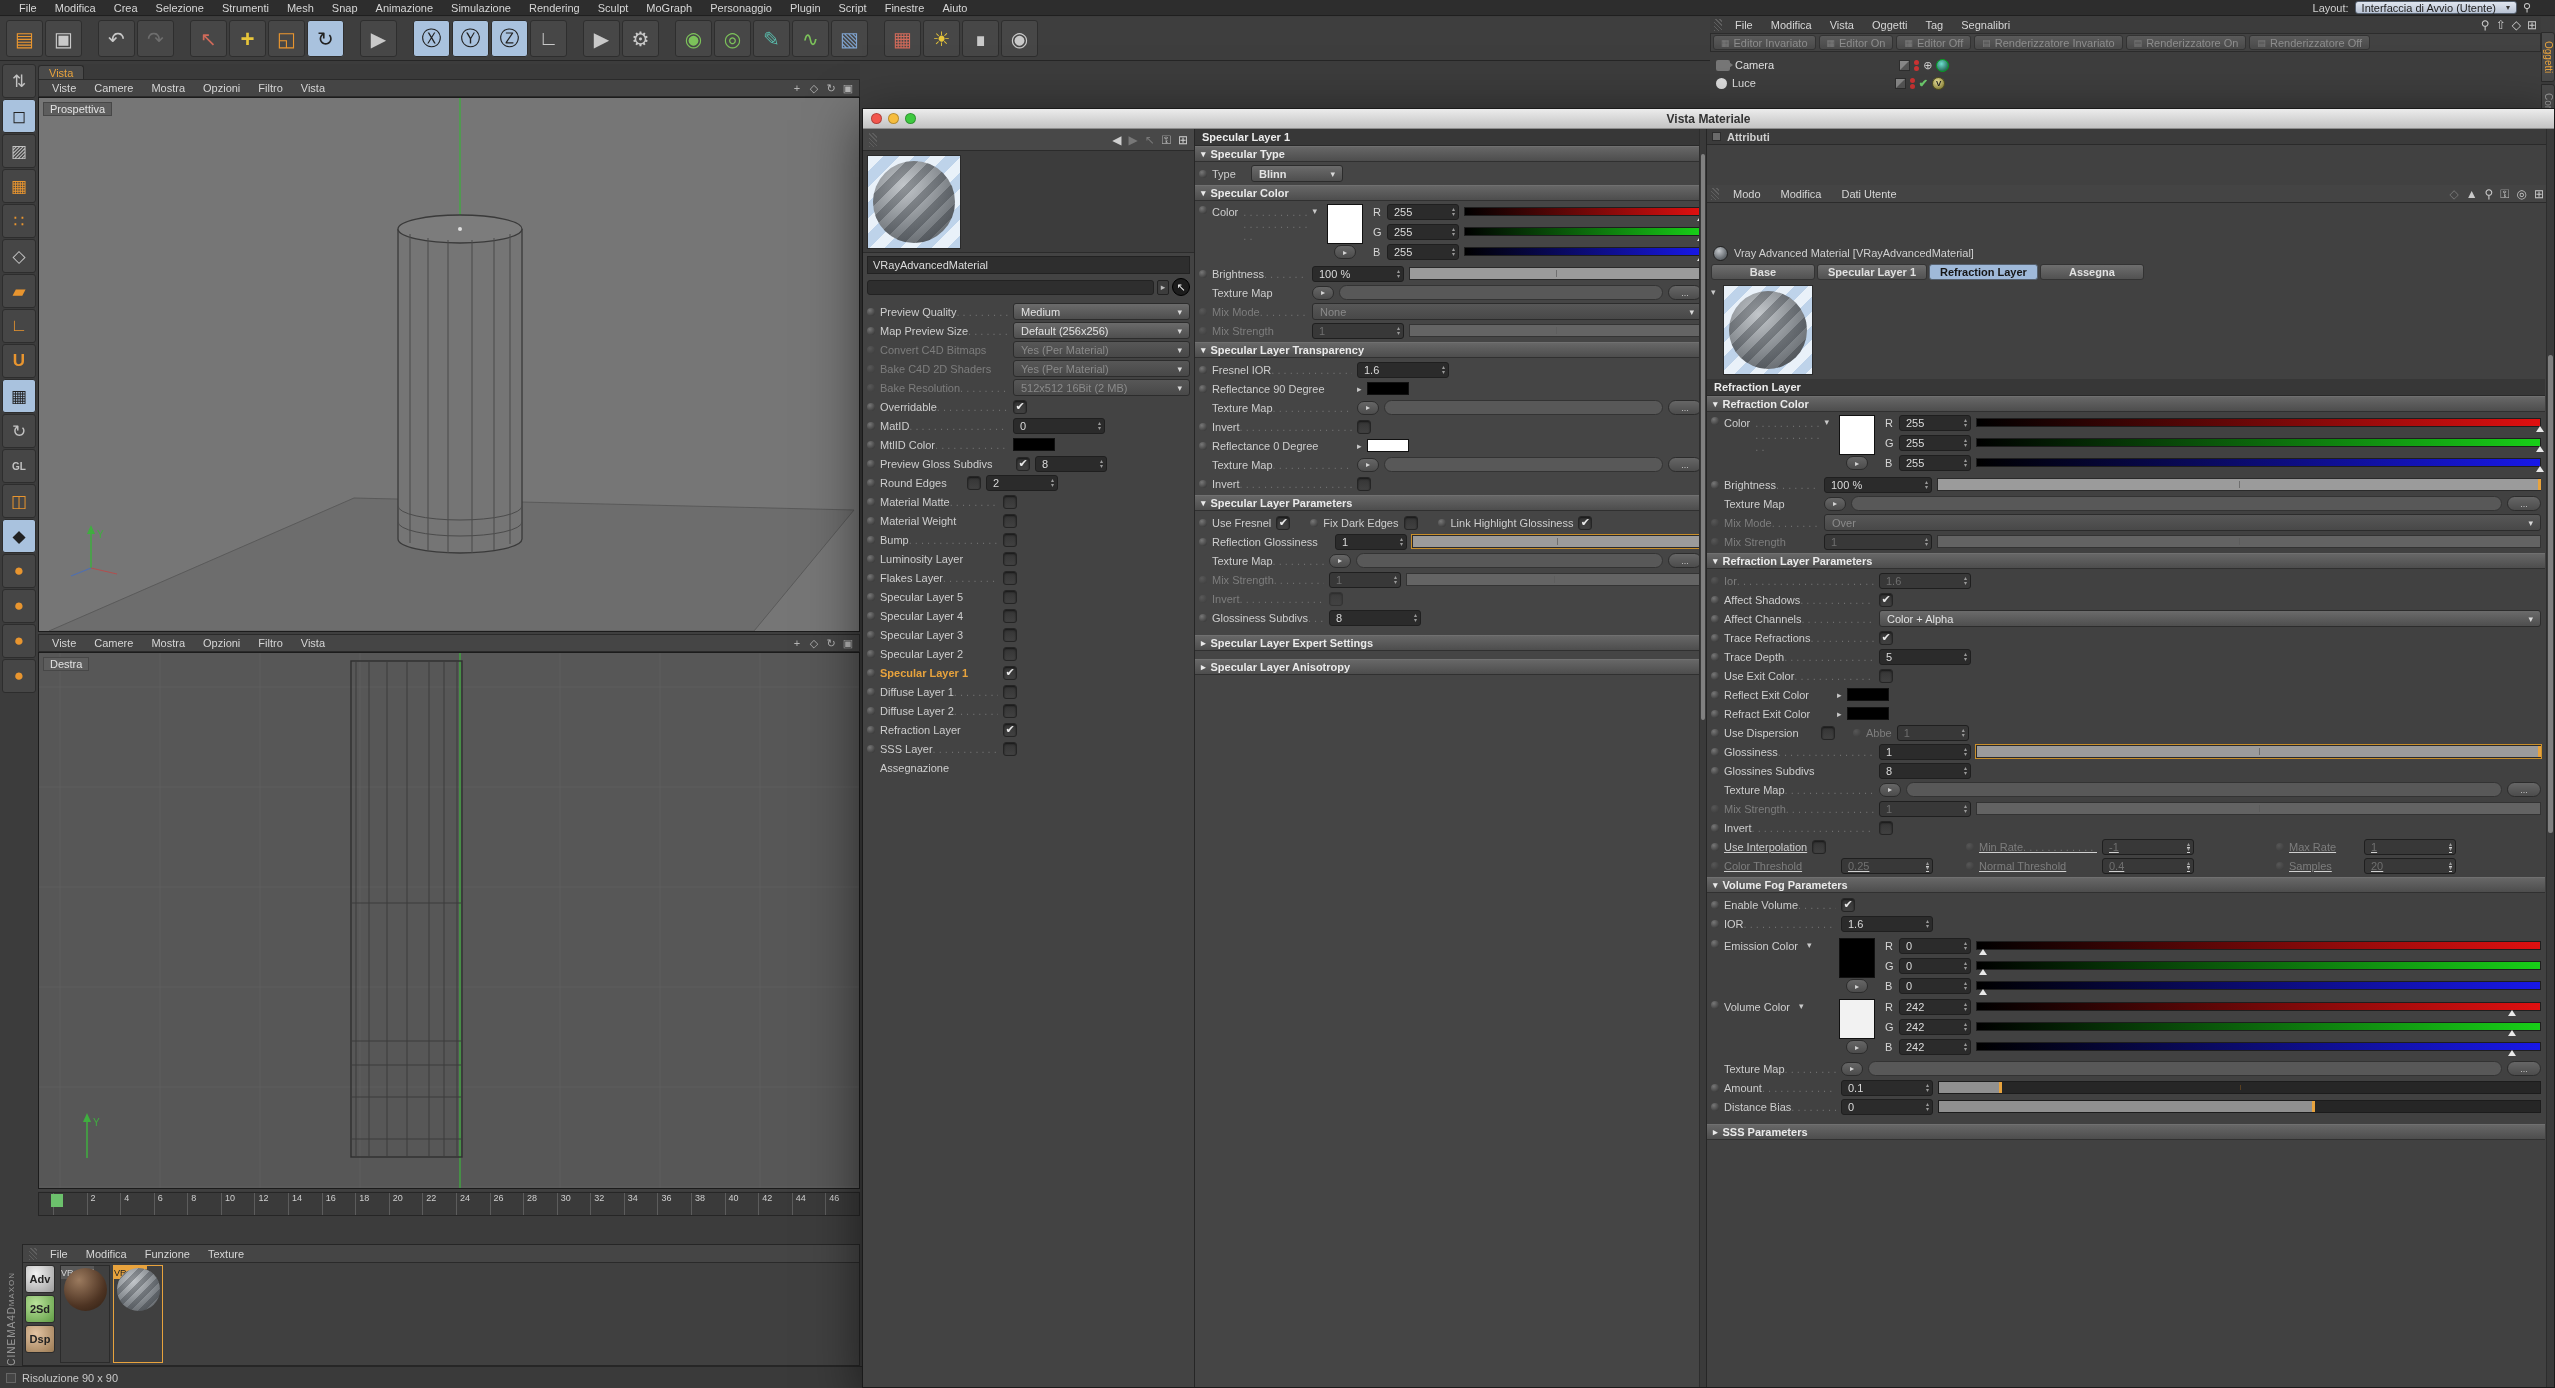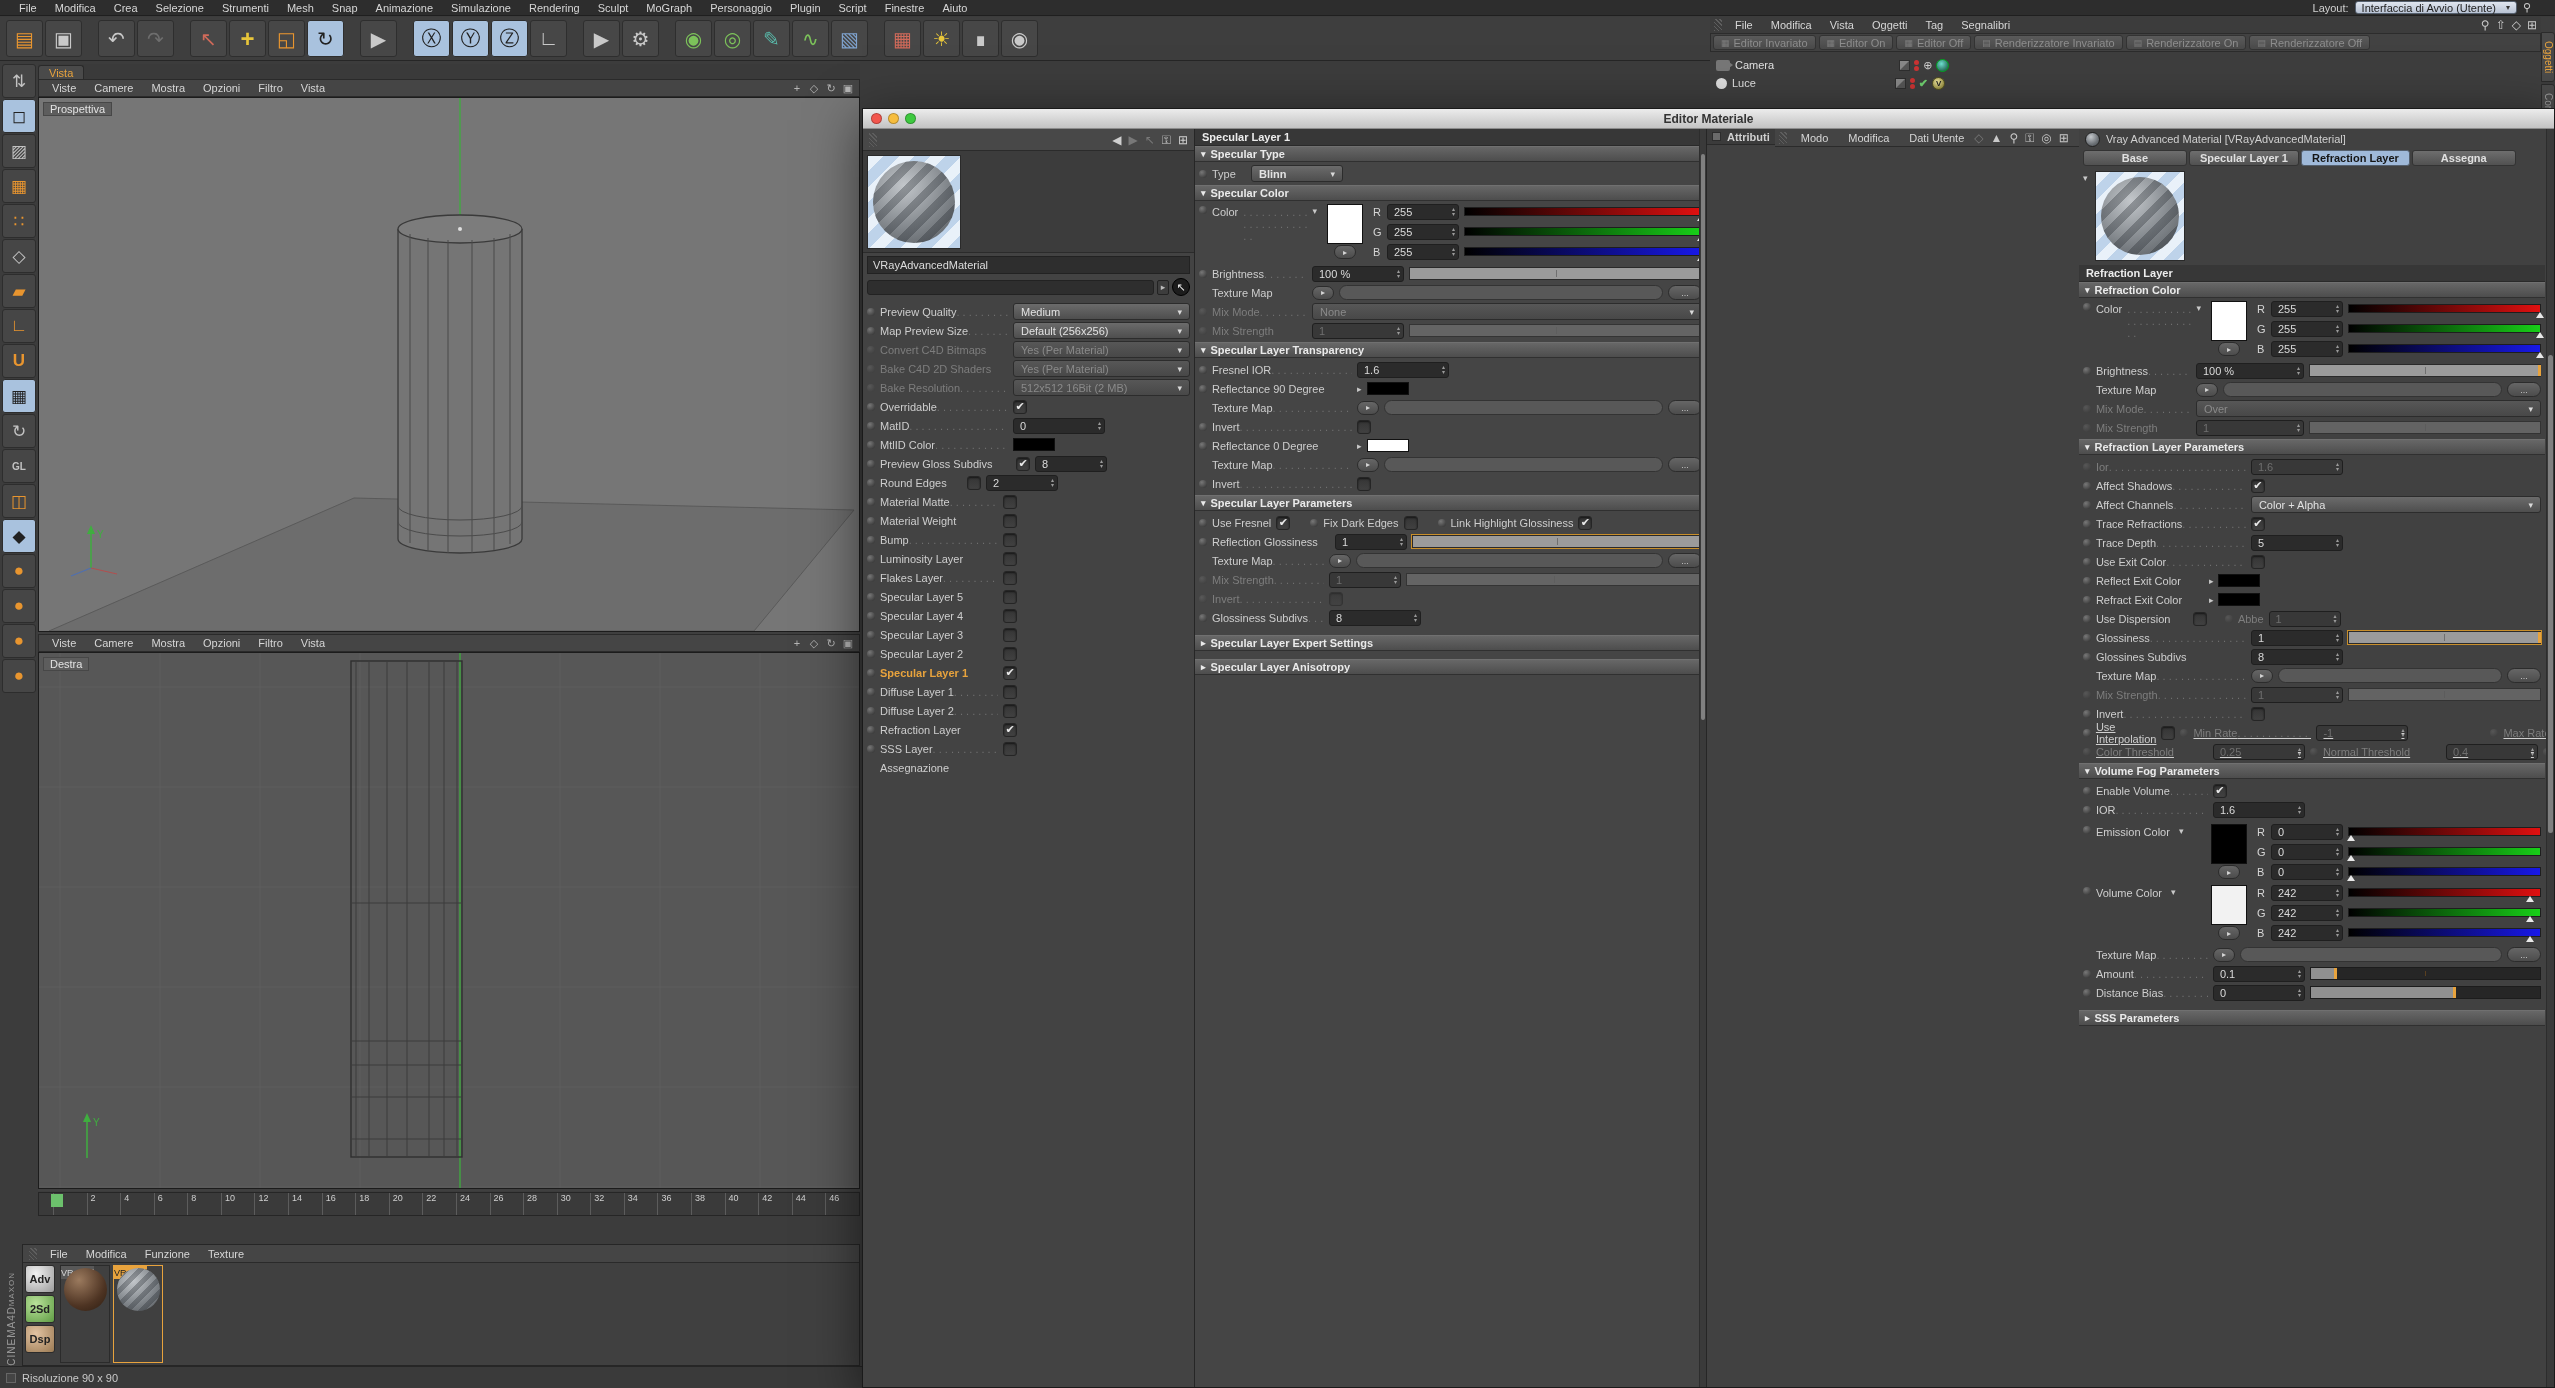--- a/index.html
+++ b/index.html
@@ -217,21 +217,21 @@
   .gline{display:flex;align-items:center;gap:5px;height:17px;}
   .gletter{width:9px;color:#d5d5d5;}
   .gbar{flex:1;height:9px;border:1px solid #1e1e1e;position:relative;}
   .gbar.r{background:linear-gradient(to right,#000,#e01010);}
   .gbar.g{background:linear-gradient(to right,#000,#18cf18);}
   .gbar.b{background:linear-gradient(to right,#000,#1818e8);}
   .gbar .gm{position:absolute;bottom:-6px;left:calc(var(--p) - 4px);width:0;height:0;
     border-left:4px solid transparent;border-right:4px solid transparent;border-bottom:6px solid #e8e8e8;}
 
   
-  .attr{flex:1;background:#414141;display:flex;flex-direction:row;position:relative;min-width:0;}
+  .attr{flex:1;background:#414141;display:flex;flex-direction:column;position:relative;min-width:0;gap:40px;}
   .attr-head{height:16px;background:#3b3b3b;border-bottom:1px solid #2a2a2a;display:flex;align-items:center;gap:6px;padding:0 5px;flex:none;}
   .attr-head .sq{width:9px;height:9px;background:#6a6a6a;border:1px solid #2c2c2c;}
   .attr-menus{height:18px;background:#444;border-bottom:1px solid #2b2b2b;display:flex;align-items:center;padding-left:4px;flex:none;}
   .attr-menus [data-name="attr-menu-item"]{padding:0 10px;color:#d6d6d6;}
   .attr-micons{margin-left:auto;display:flex;gap:7px;align-items:center;padding-right:10px;color:#c9c9c9;font-size:12px;}
   .mat-title{height:20px;display:flex;align-items:center;gap:6px;padding:2px 6px;flex:none;}
   .mticon{width:15px;height:15px;border-radius:50%;background:radial-gradient(circle at 38% 30%,#c3c7cb,#6d7277 60%,#44484c);border:1px solid #222;}
   .tabs{display:flex;gap:2px;padding:1px 4px 3px 4px;flex:none;}
   .tab{height:16px;min-width:104px;border-radius:3px;background:linear-gradient(#6e6e6e,#515151);border:1px solid #333;
     color:#e0e0e0;display:flex;align-items:center;justify-content:center;padding:0 10px;font-weight:bold;}
@@ -678,21 +678,21 @@
   <div class="sidetabs" data-name="dock-side-tabs">
     <span class="sidetab on" data-name="tab-oggetti">Oggetti</span>
     <span class="sidetab off" data-name="tab-contenuti">Contenuti</span>
   </div>
 
   <div class="window" data-name="material-editor-window">
     <div class="titlebar" data-name="window-titlebar">
       <span class="tl r" data-name="close-icon"></span>
       <span class="tl y" data-name="minimize-icon"></span>
       <span class="tl g" data-name="zoom-window-icon"></span>
-      <span class="wtitle" data-name="window-title">Editor Materiale</span>
+      <span class="wtitle" data-name="window-title">Vista Materiale</span>
     </div>
     <div class="winbody">
 
       <div class="me-left" data-name="material-editor-left-pane">
         <div class="me-toolbar" data-name="me-toolbar">
           <span class="grip" data-name="panel-grip"></span>
           <span class="me-tb-icons">
             <b data-name="back-icon" style="font-weight:normal;">◀</b>
             <b class="dimi" data-name="forward-icon" style="font-weight:normal;">▶</b>
             <b class="dimi" data-name="pointer-icon" style="font-weight:normal;">↖</b>

